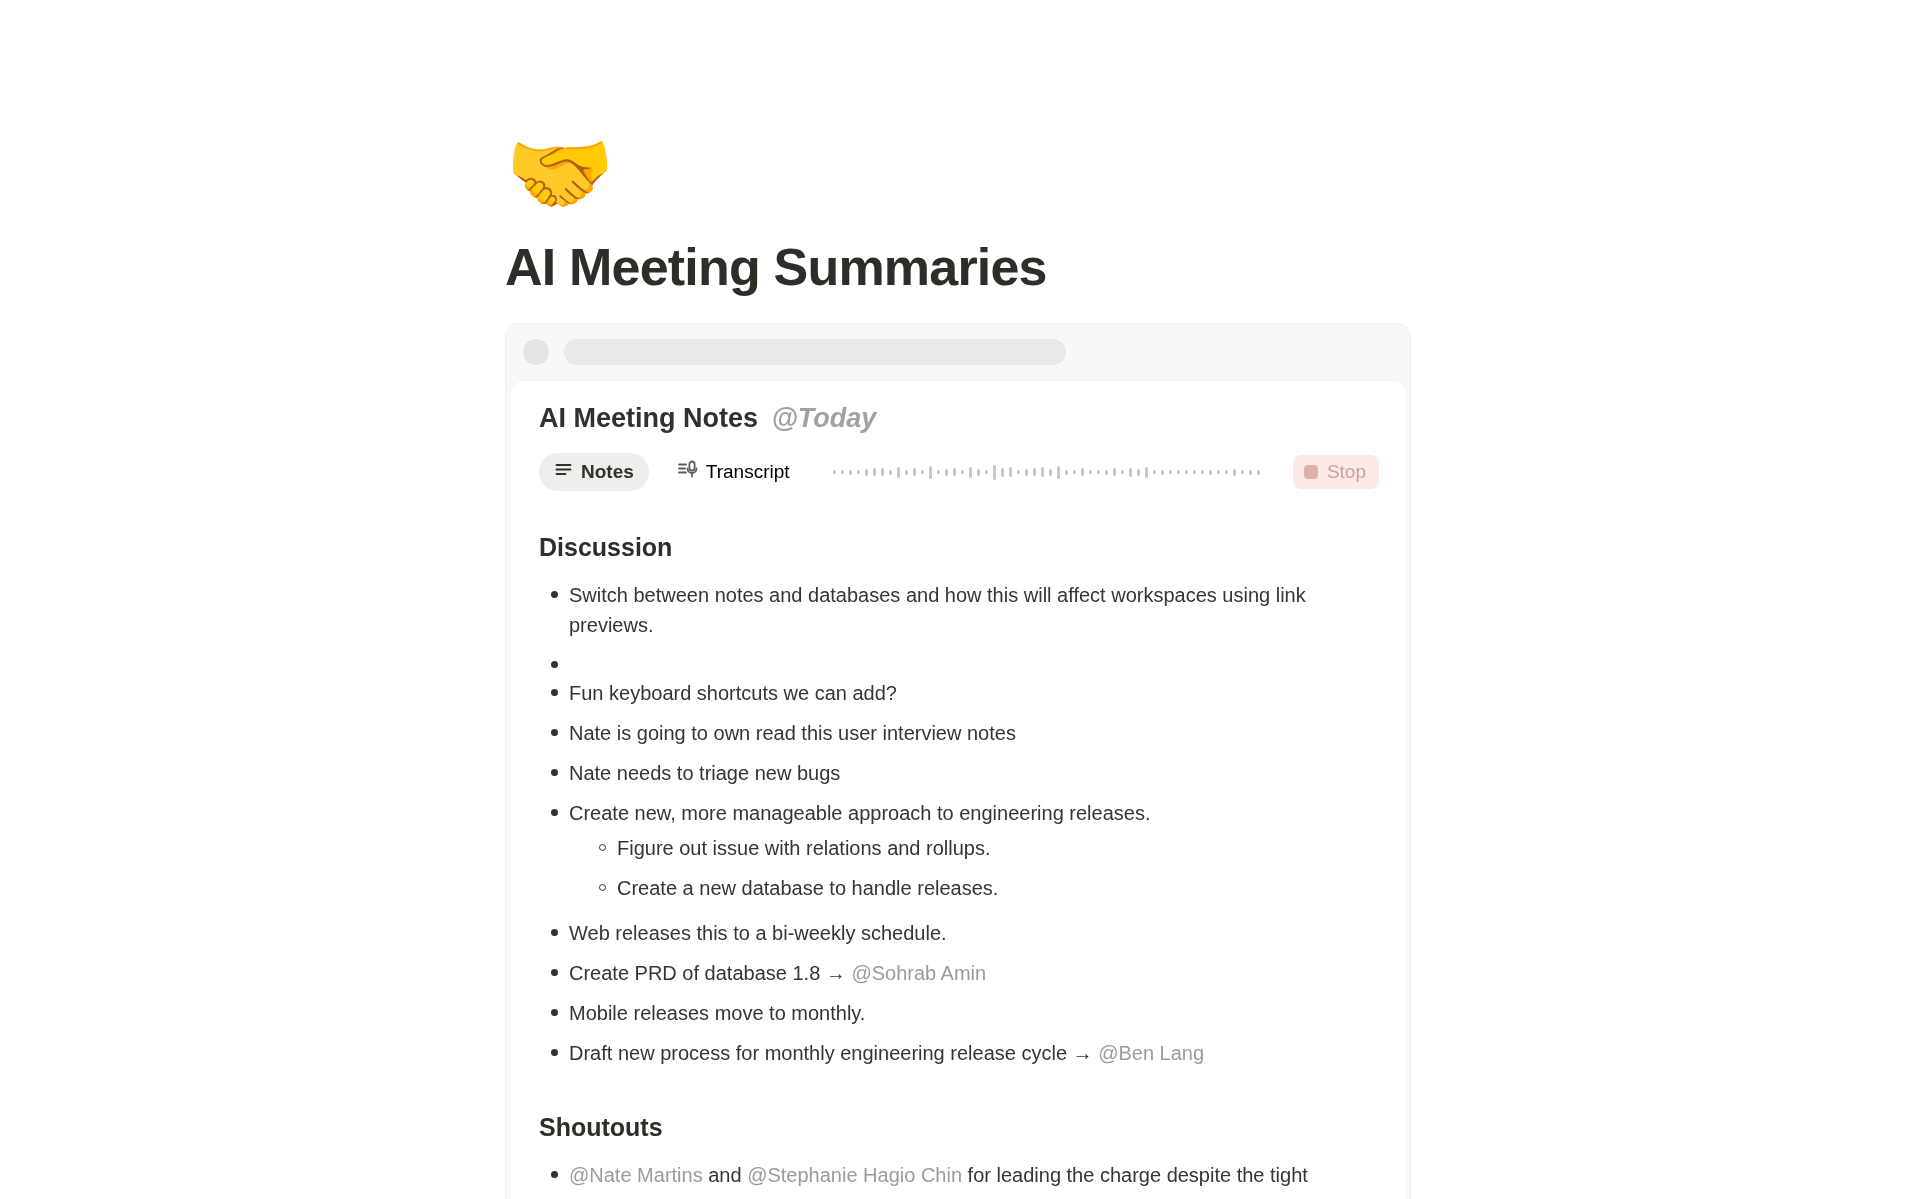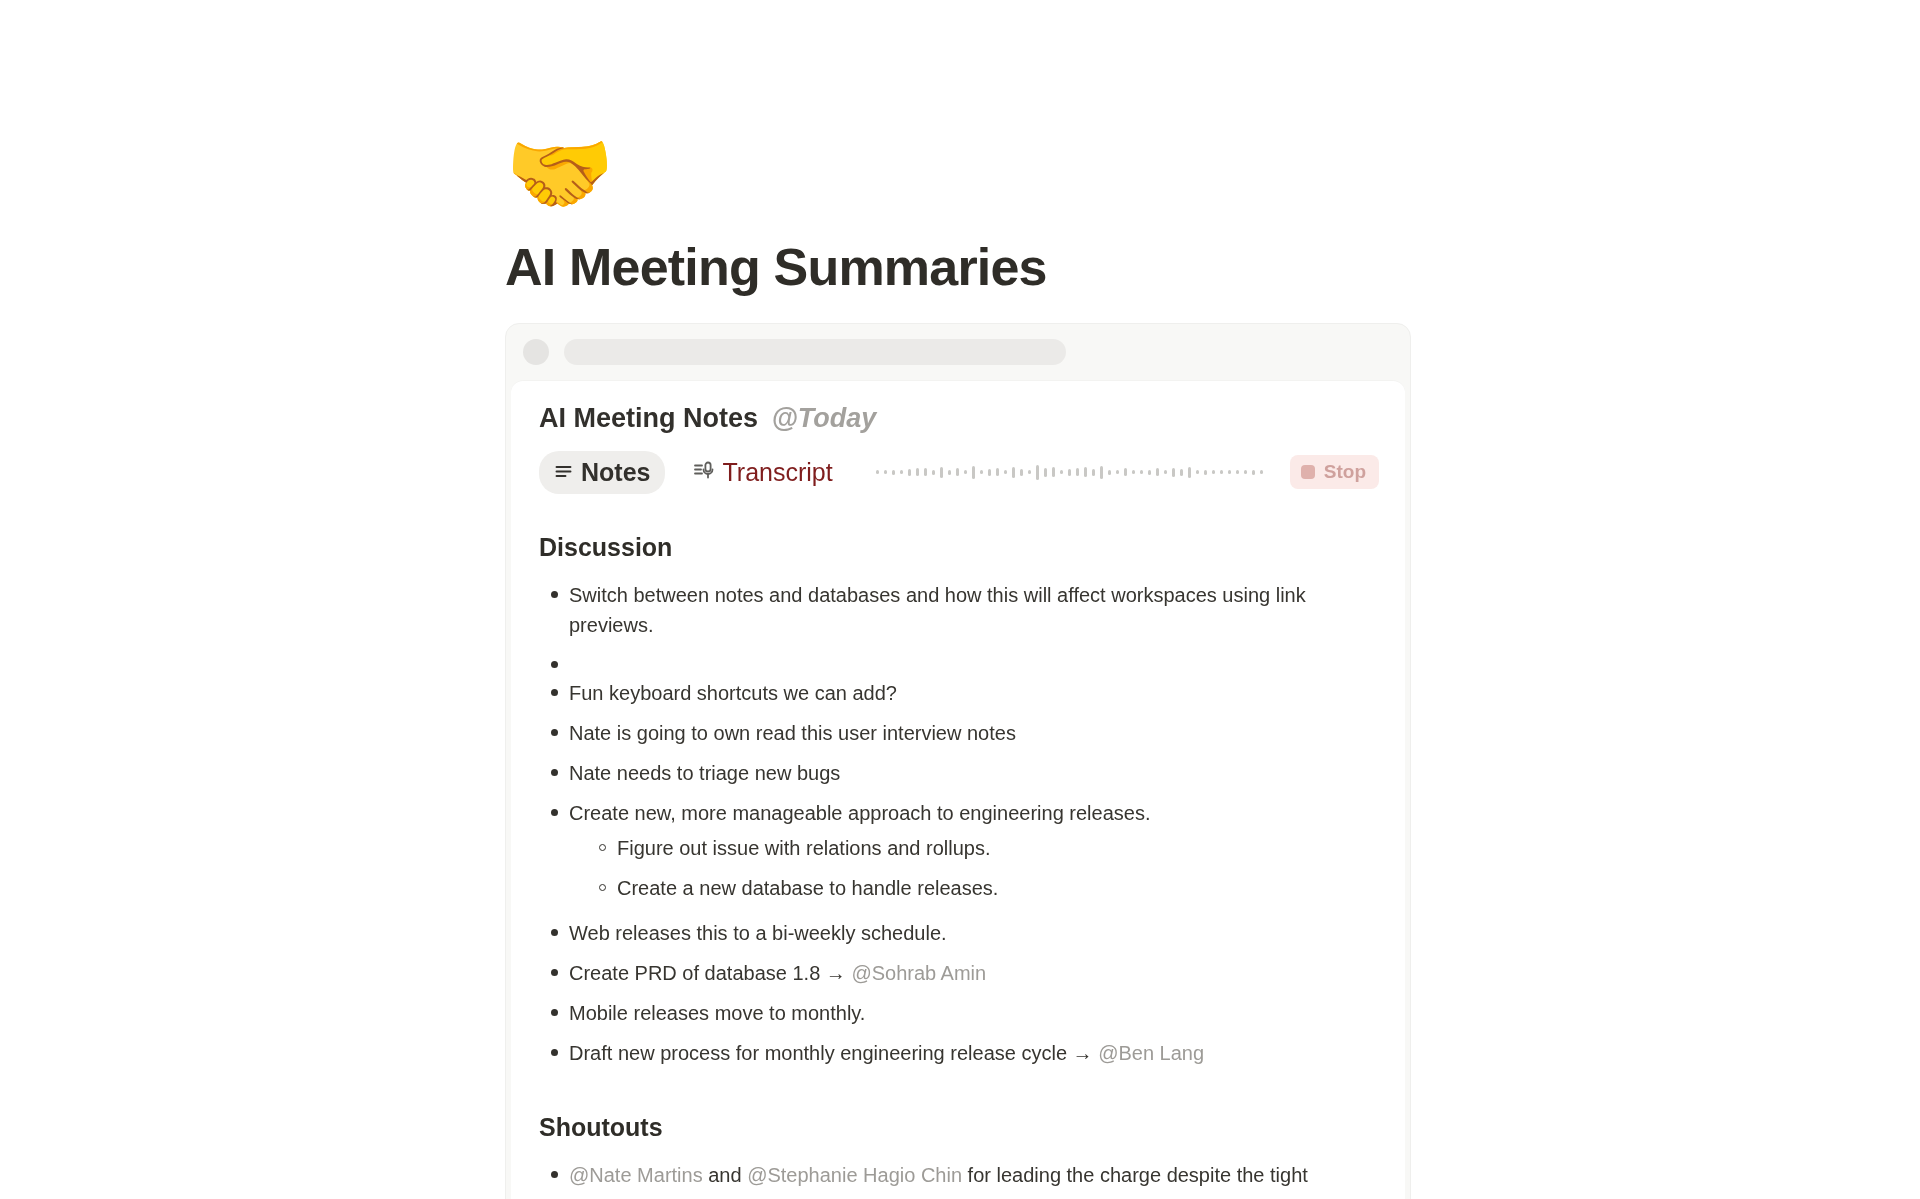--- a/index.html
+++ b/index.html
@@ -69,28 +69,28 @@
   .toolbar {
     margin-top: 19px;
     display: flex;
     align-items: center;
     height: 39px;
   }
   .tab {
     display: inline-flex;
     align-items: center;
     gap: 8px;
-    font-size: 25px;
+    font-size: 19px;
     border-radius: 20px;
     padding: 7px 15px;
     cursor: pointer;
     white-space: nowrap;
   }
   .tab.active { background: #efeeec; color: #32302c; font-weight: 600; }
-  .tab.inactive { color: #7f1d1d; font-weight: 500; padding-left: 10px; }
+  .tab.inactive { color: #000000; font-weight: 500; padding-left: 10px; }
 
   .waveform {
     flex: 1 1 auto;
     margin: 0 26px 0 28px;
     height: 20px;
     display: flex;
     align-items: center;
     gap: 5px;
     overflow: hidden;
   }
@@ -104,21 +104,21 @@
   .stop-btn {
     display: inline-flex;
     align-items: center;
     gap: 9px;
     background: #fbeae8;
     border: none;
     border-radius: 8px;
     padding: 6px 13px 6px 11px;
     font-family: inherit;
     font-size: 19px;
-    font-weight: 700;
+    font-weight: 400;
     color: #cfa19d;
     cursor: pointer;
   }
   .stop-icon {
     width: 14px; height: 14px;
     border-radius: 4px;
     background: #dfb1ac;
     display: inline-block;
   }
 

